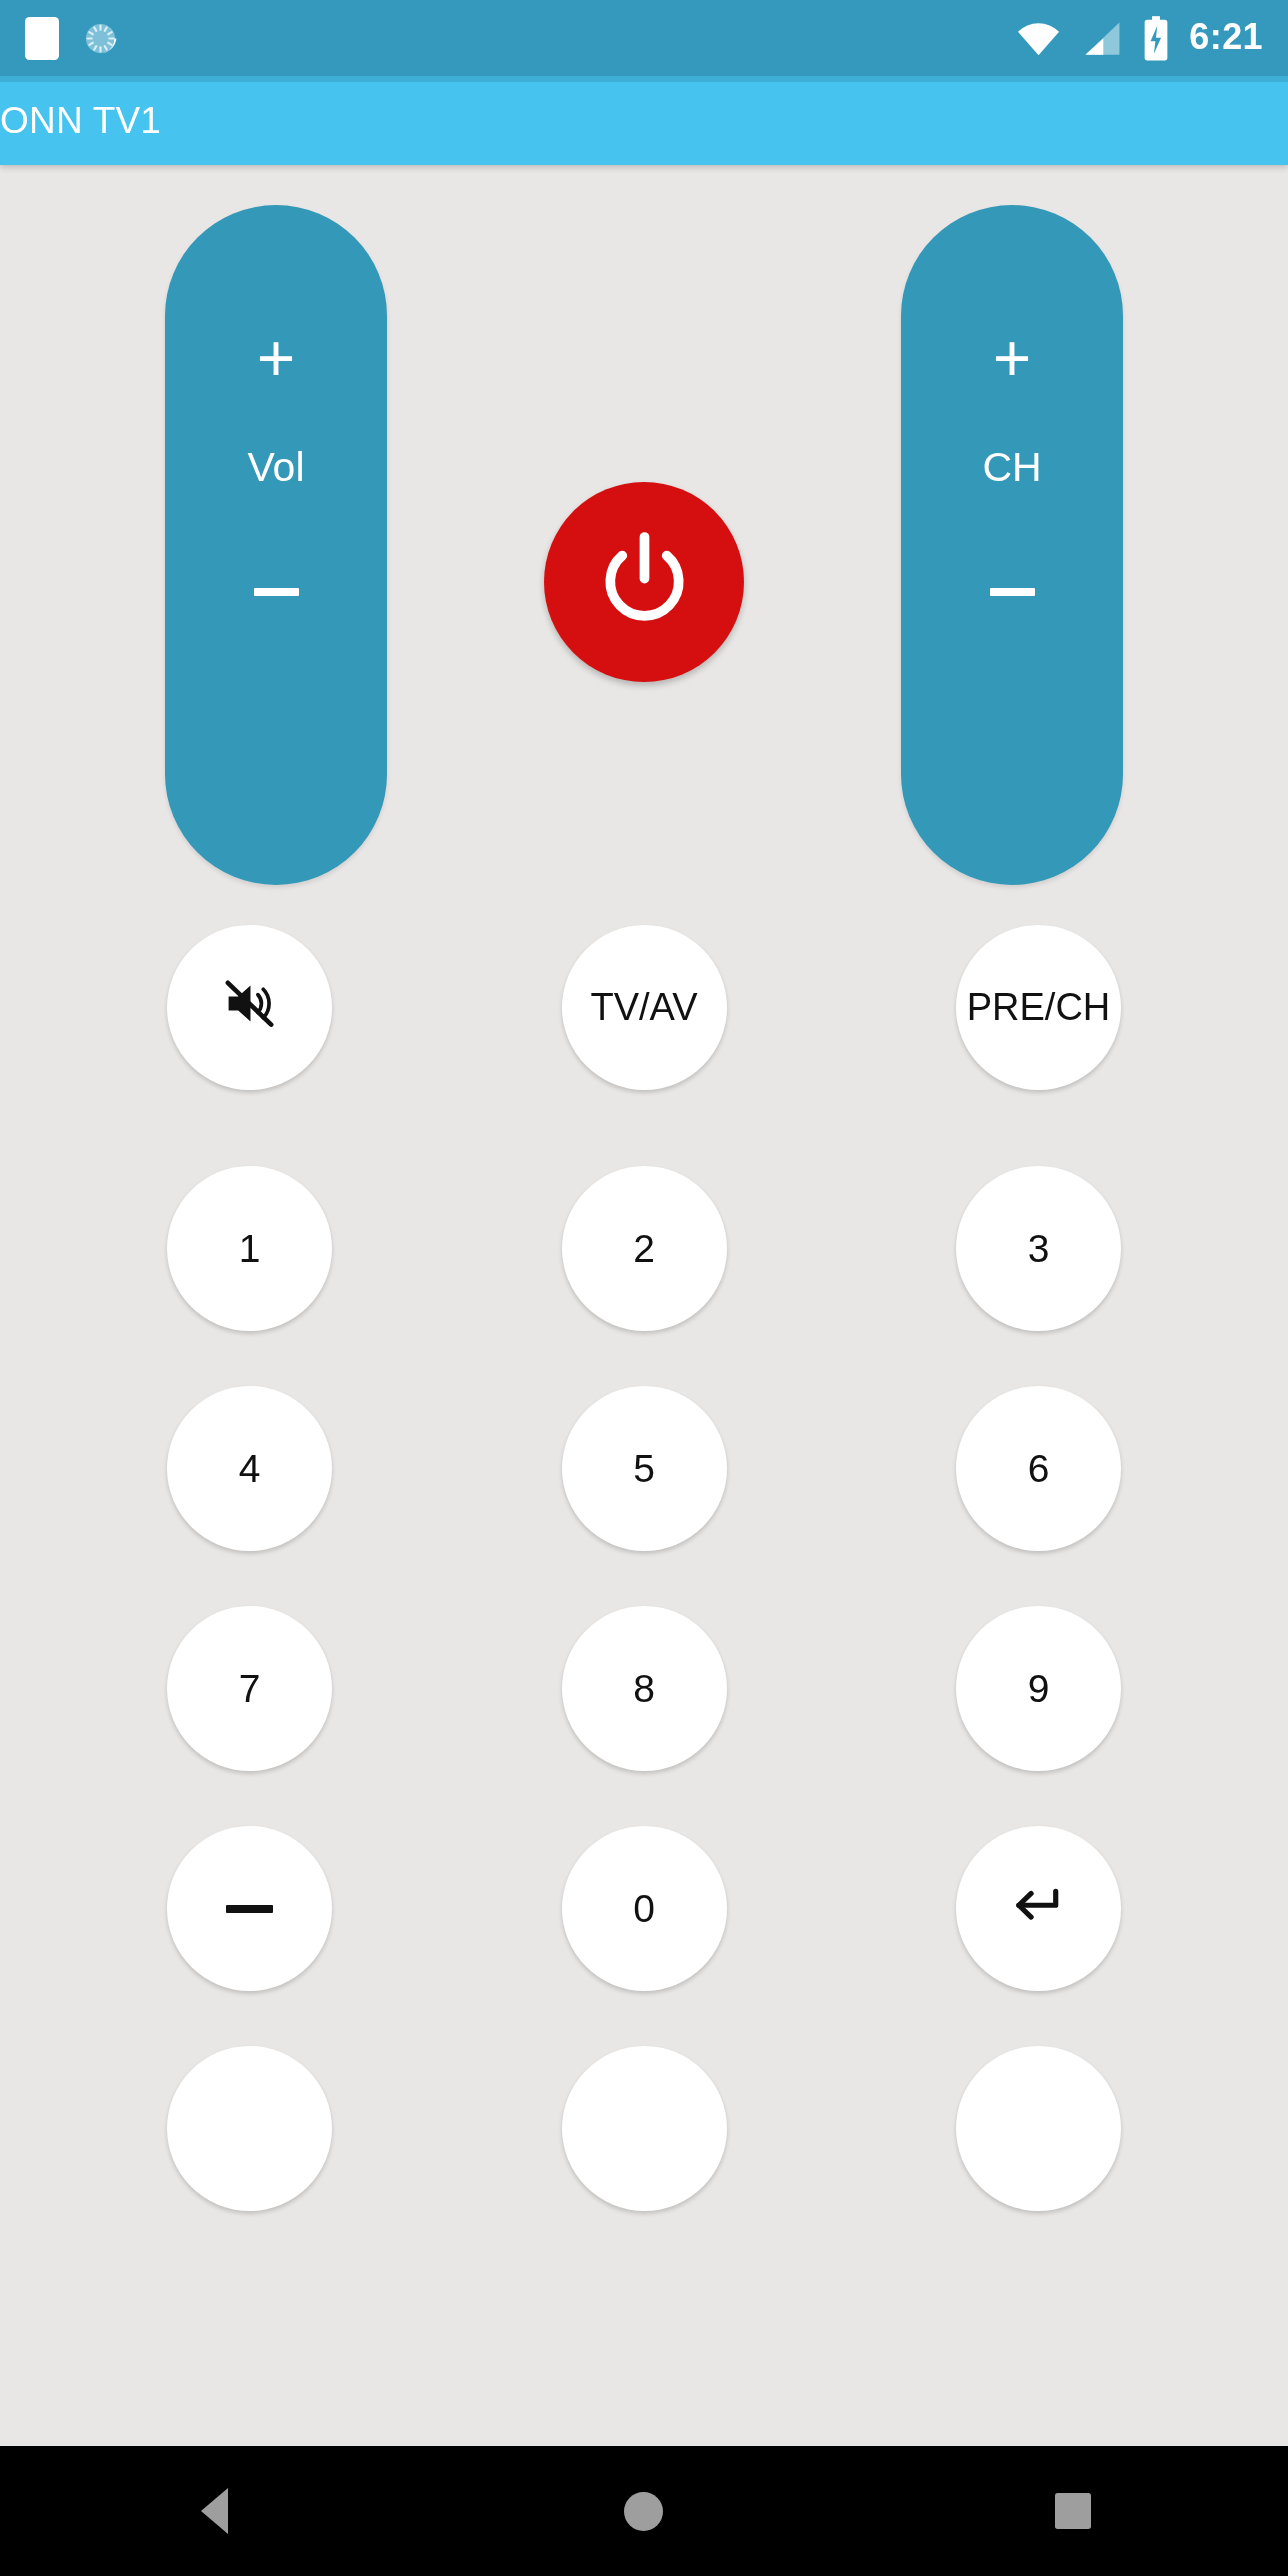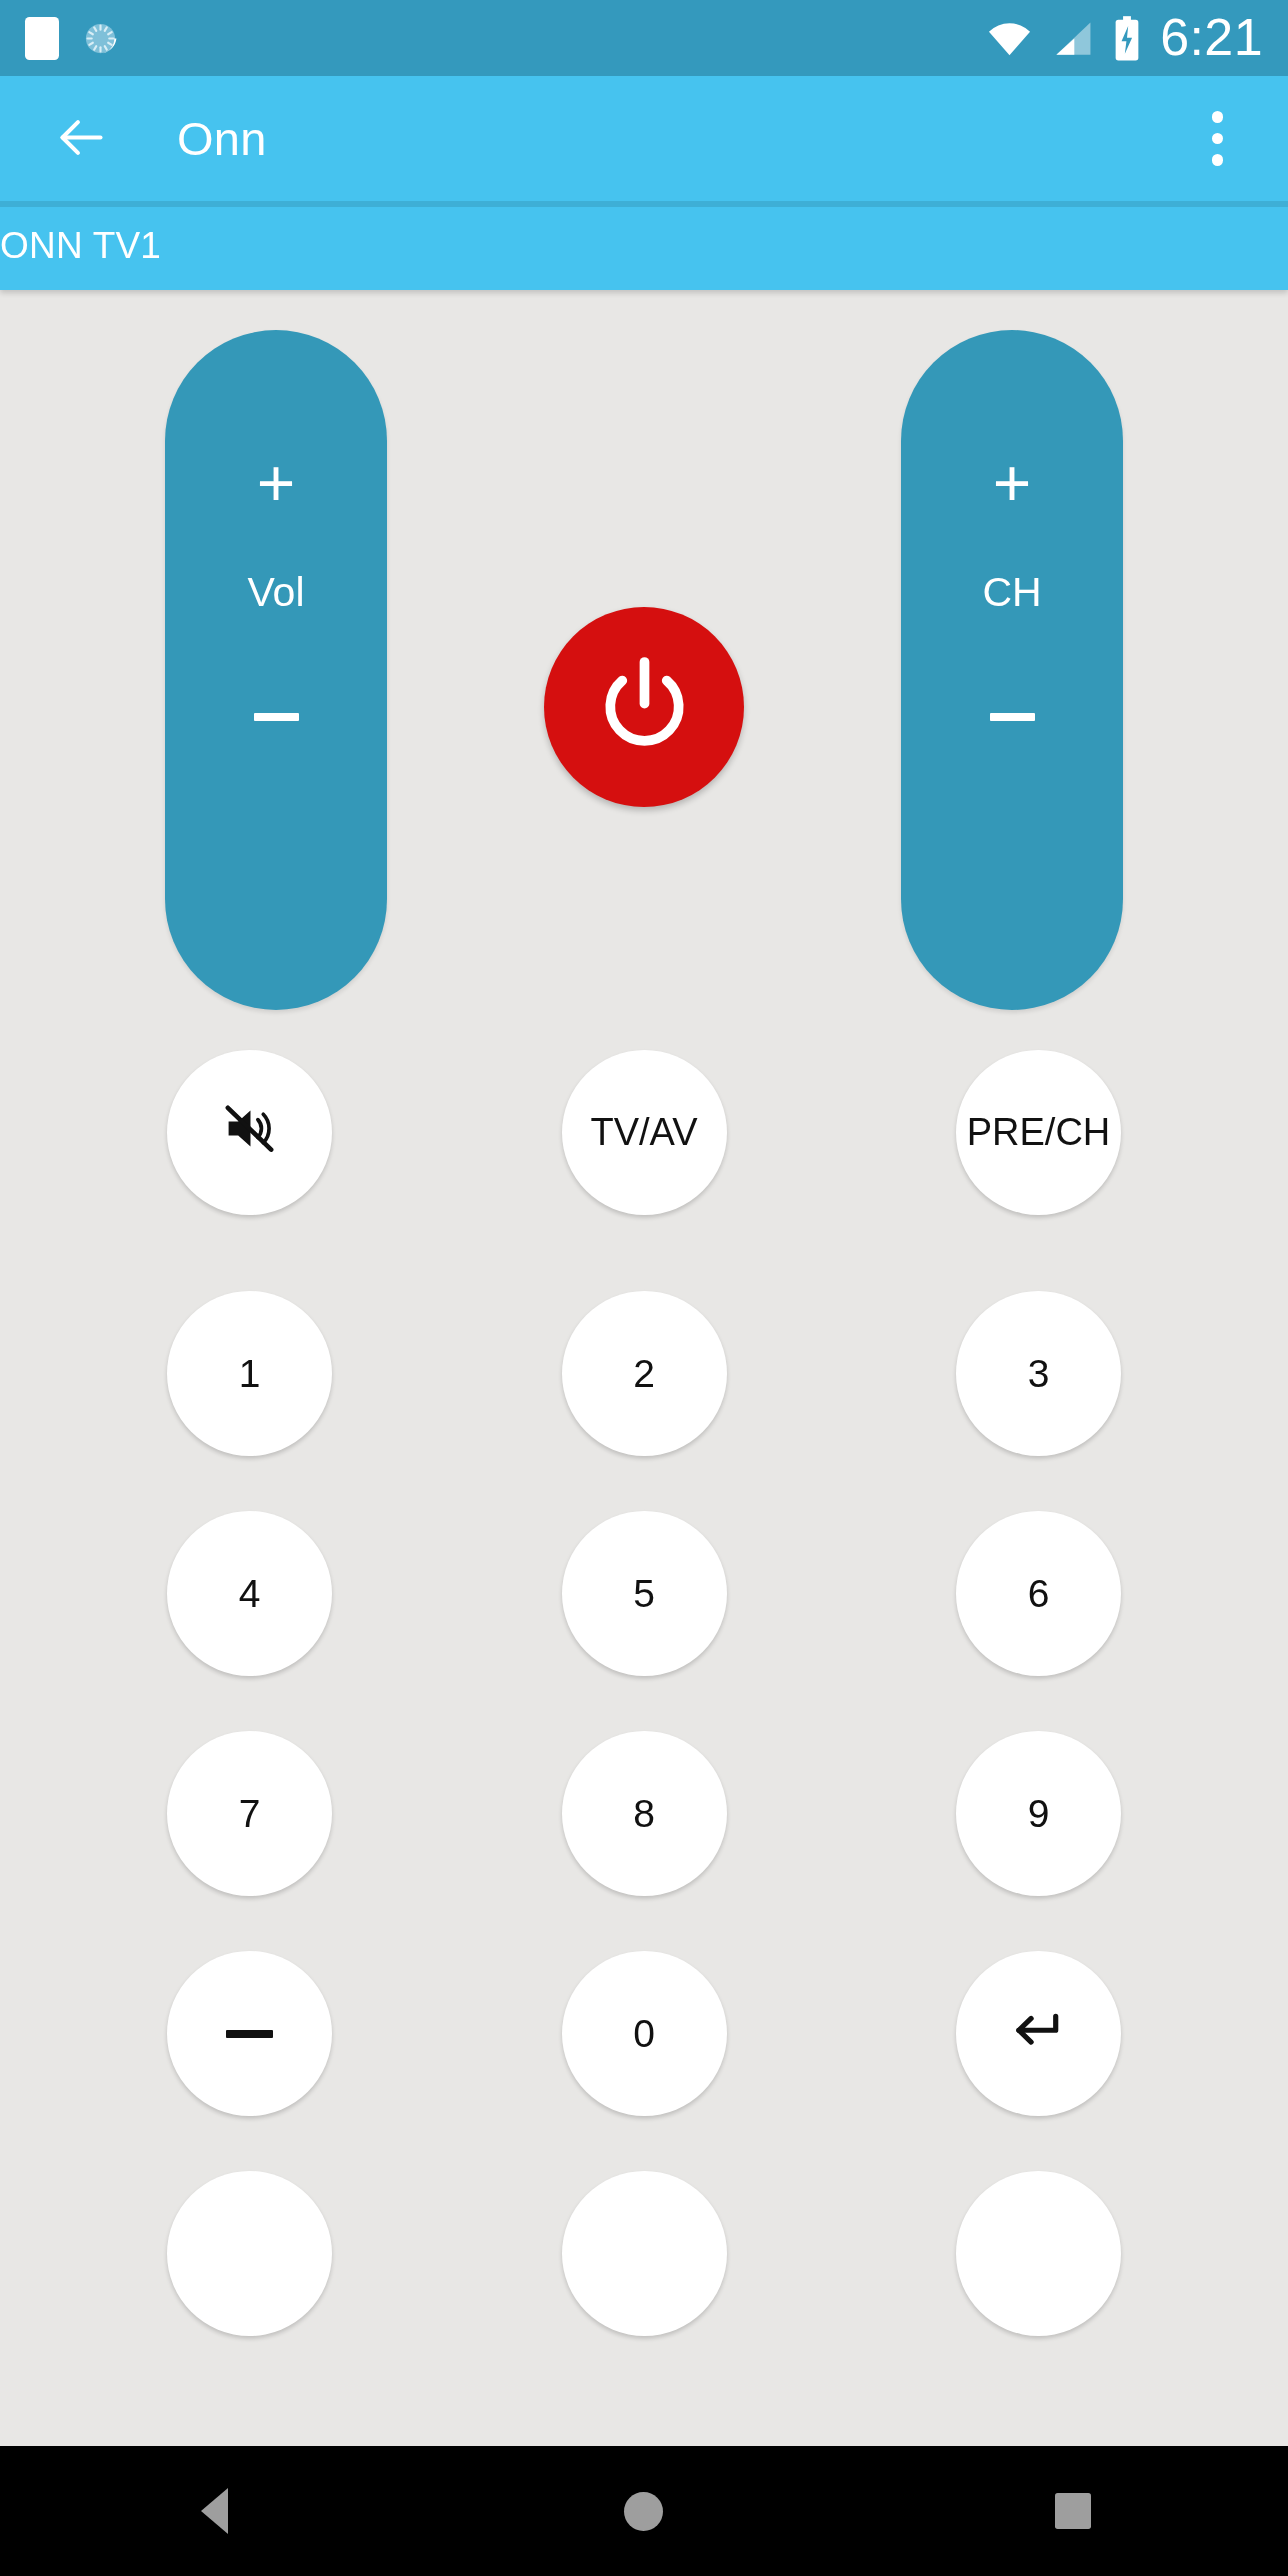--- a/index.html
+++ b/index.html
@@ -48,23 +48,23 @@
     border-radius: 4.5px;
   }
   .notif-spinner {
     width: 39px;
     height: 43px;
     position: relative;
   }
   .status-icon svg { display: block; }
   .status-time {
     color: #ffffff;
-    font-size: 52px;
+    font-size: 36px;
     letter-spacing: 0.4px;
-    font-weight: 400;
+    font-weight: 700;
     line-height: 1;
     padding-bottom: 2.7px;
     text-align: right;
   }
 
   
   .app-bar {
     height: 125px;
     background: #46c3ef;
     display: flex;
@@ -316,36 +316,20 @@
         <svg width="30" height="47" viewBox="0 0 14 24">
           <rect x="5" y="0.6" width="4" height="2" fill="#ffffff"></rect>
           <rect x="1.2" y="2.4" width="11.6" height="20.8" rx="1.4" fill="#ffffff"></rect>
           <path d="M7.6 5.6 L4.2 13.4 L6.7 13.4 L5.9 19.8 L9.6 11.6 L7 11.6 Z" fill="#3499bd"></path>
         </svg>
       </span>
       <span class="status-time">6:21</span>
     </div>
   </div>
 
-  <div class="app-bar">
-    <div class="back-btn">
-      <span>
-        <svg width="57" height="57" viewBox="0 0 24 24" fill="none" stroke="#ffffff" stroke-width="1.7" stroke-linecap="round" stroke-linejoin="round">
-          <line x1="20" y1="12" x2="4" y2="12"></line>
-          <polyline points="10.5,5.5 4,12 10.5,18.5"></polyline>
-        </svg>
-      </span>
-    </div>
-    <div class="app-title">Onn</div>
-    <div class="overflow-btn">
-      <span class="dot"></span>
-      <span class="dot"></span>
-      <span class="dot"></span>
-    </div>
-  </div>
 
   <div class="subtitle-bar">
     <span class="subtitle-text">ONN TV1</span>
   </div>
 
   <div class="remote">
 
     <div class="top-row">
 
       <div class="rocker vol">

